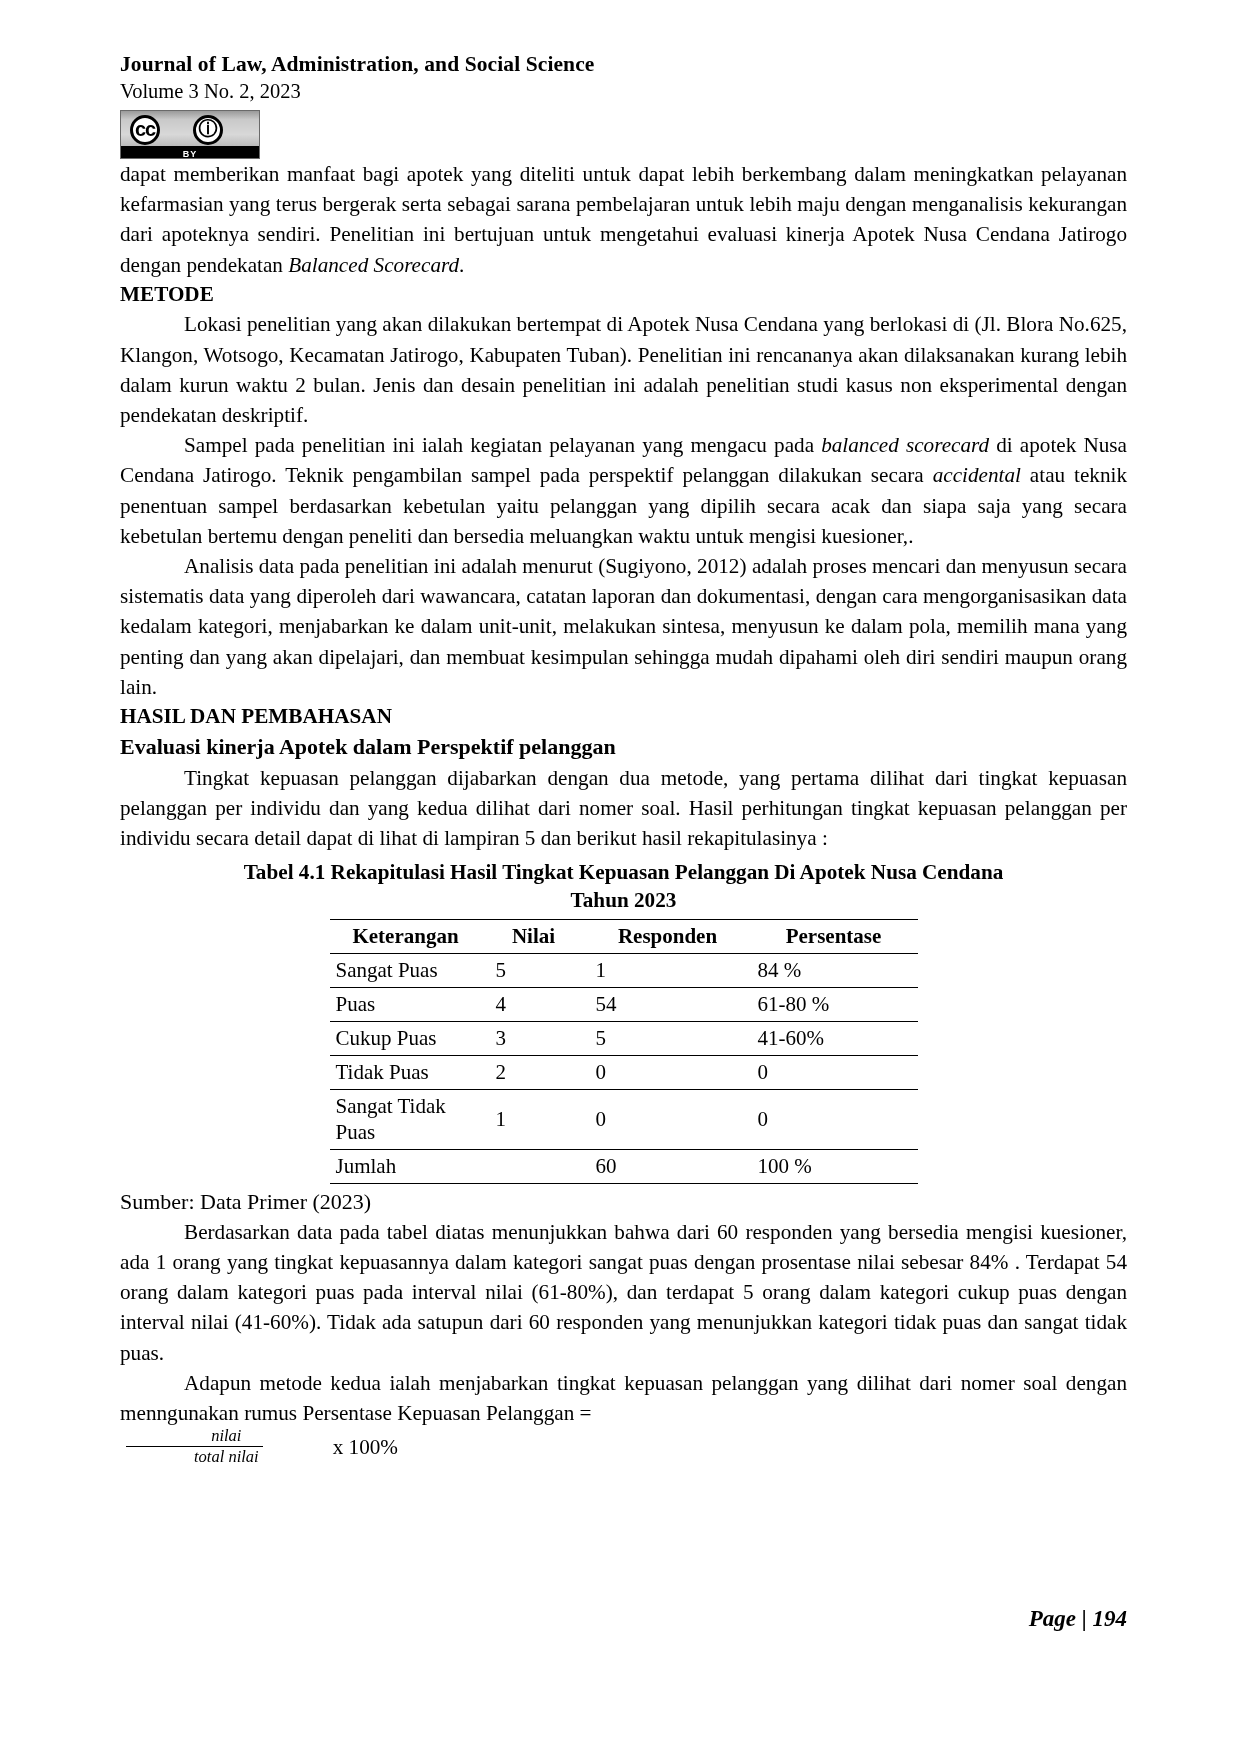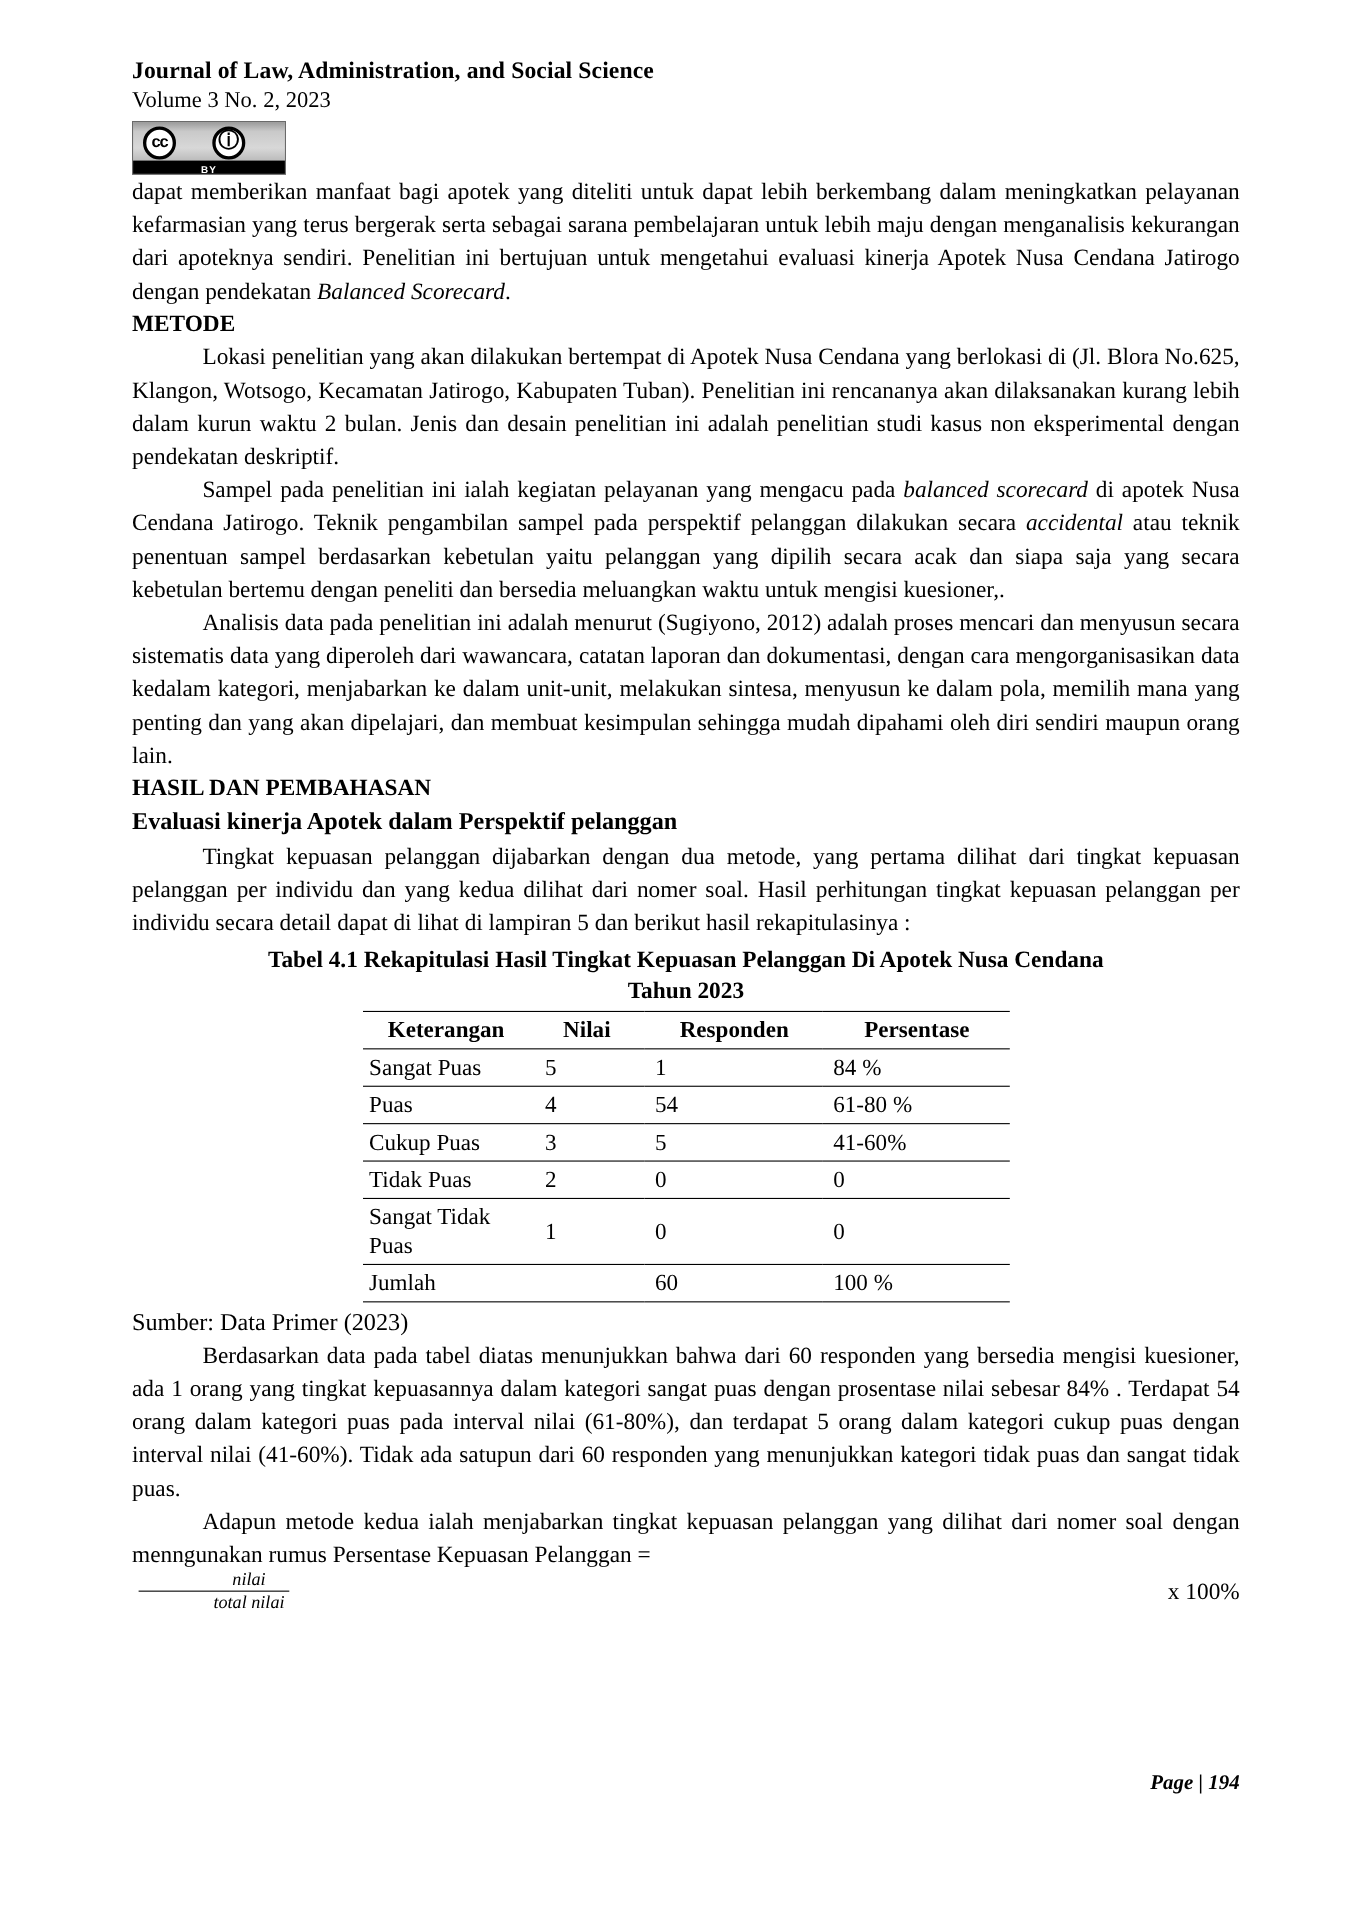--- a/index.html
+++ b/index.html
@@ -72,21 +72,21 @@
     height: 30px;
     border-radius: 50%;
     border: 3.5px solid #000000;
     background: #ffffff;
     box-sizing: border-box;
     text-align: center;
     font-family: "Liberation Sans", sans-serif;
     font-weight: bold;
     color: #000000;
   }
-  .cc-glyph.cc { left: 9px; font-size: 15px; line-height: 23px; letter-spacing: -1px; text-align: center; }
+  .cc-glyph.cc { left: 9px; font-size: 20px; line-height: 23px; letter-spacing: -1px; text-align: center; }
   .cc-glyph.by { left: 72px; font-size: 19px; line-height: 22px; }
 
   
   p.body {
     font-size: 21.2px;
     line-height: 1.425;
     margin: 0;
     text-align: justify;
     text-justify: inter-word;
     hyphens: none;
@@ -163,21 +163,20 @@
   }
 
   
   .formula-line {
     font-size: 21.2px;
     line-height: 1.45;
     margin: 0;
     display: flex;
     align-items: center;
     flex-wrap: wrap;
-    justify-content: space-between;
   }
   .frac {
     display: inline-flex;
     flex-direction: column;
     align-items: center;
     vertical-align: middle;
     margin: 0 6px;
     font-style: italic;
     font-size: 16.5px;
     line-height: 1.08;
@@ -185,21 +184,21 @@
     top: -1px;
   }
   .frac .numer { padding: 0 4px 1px 4px; }
   .frac .denom { padding: 1px 4px 0 4px; border-top: 1.2px solid #000000; }
 
   
   .footer {
     position: absolute;
     right: 113px;
     bottom: 122px;
-    font-size: 19px;
+    font-size: 23px;
     font-style: italic;
     font-weight: bold;
     font-family: "Liberation Serif", "DejaVu Serif", serif;
   }
 </style>
 </head>
 <body>
 
 <div class="page">
 

